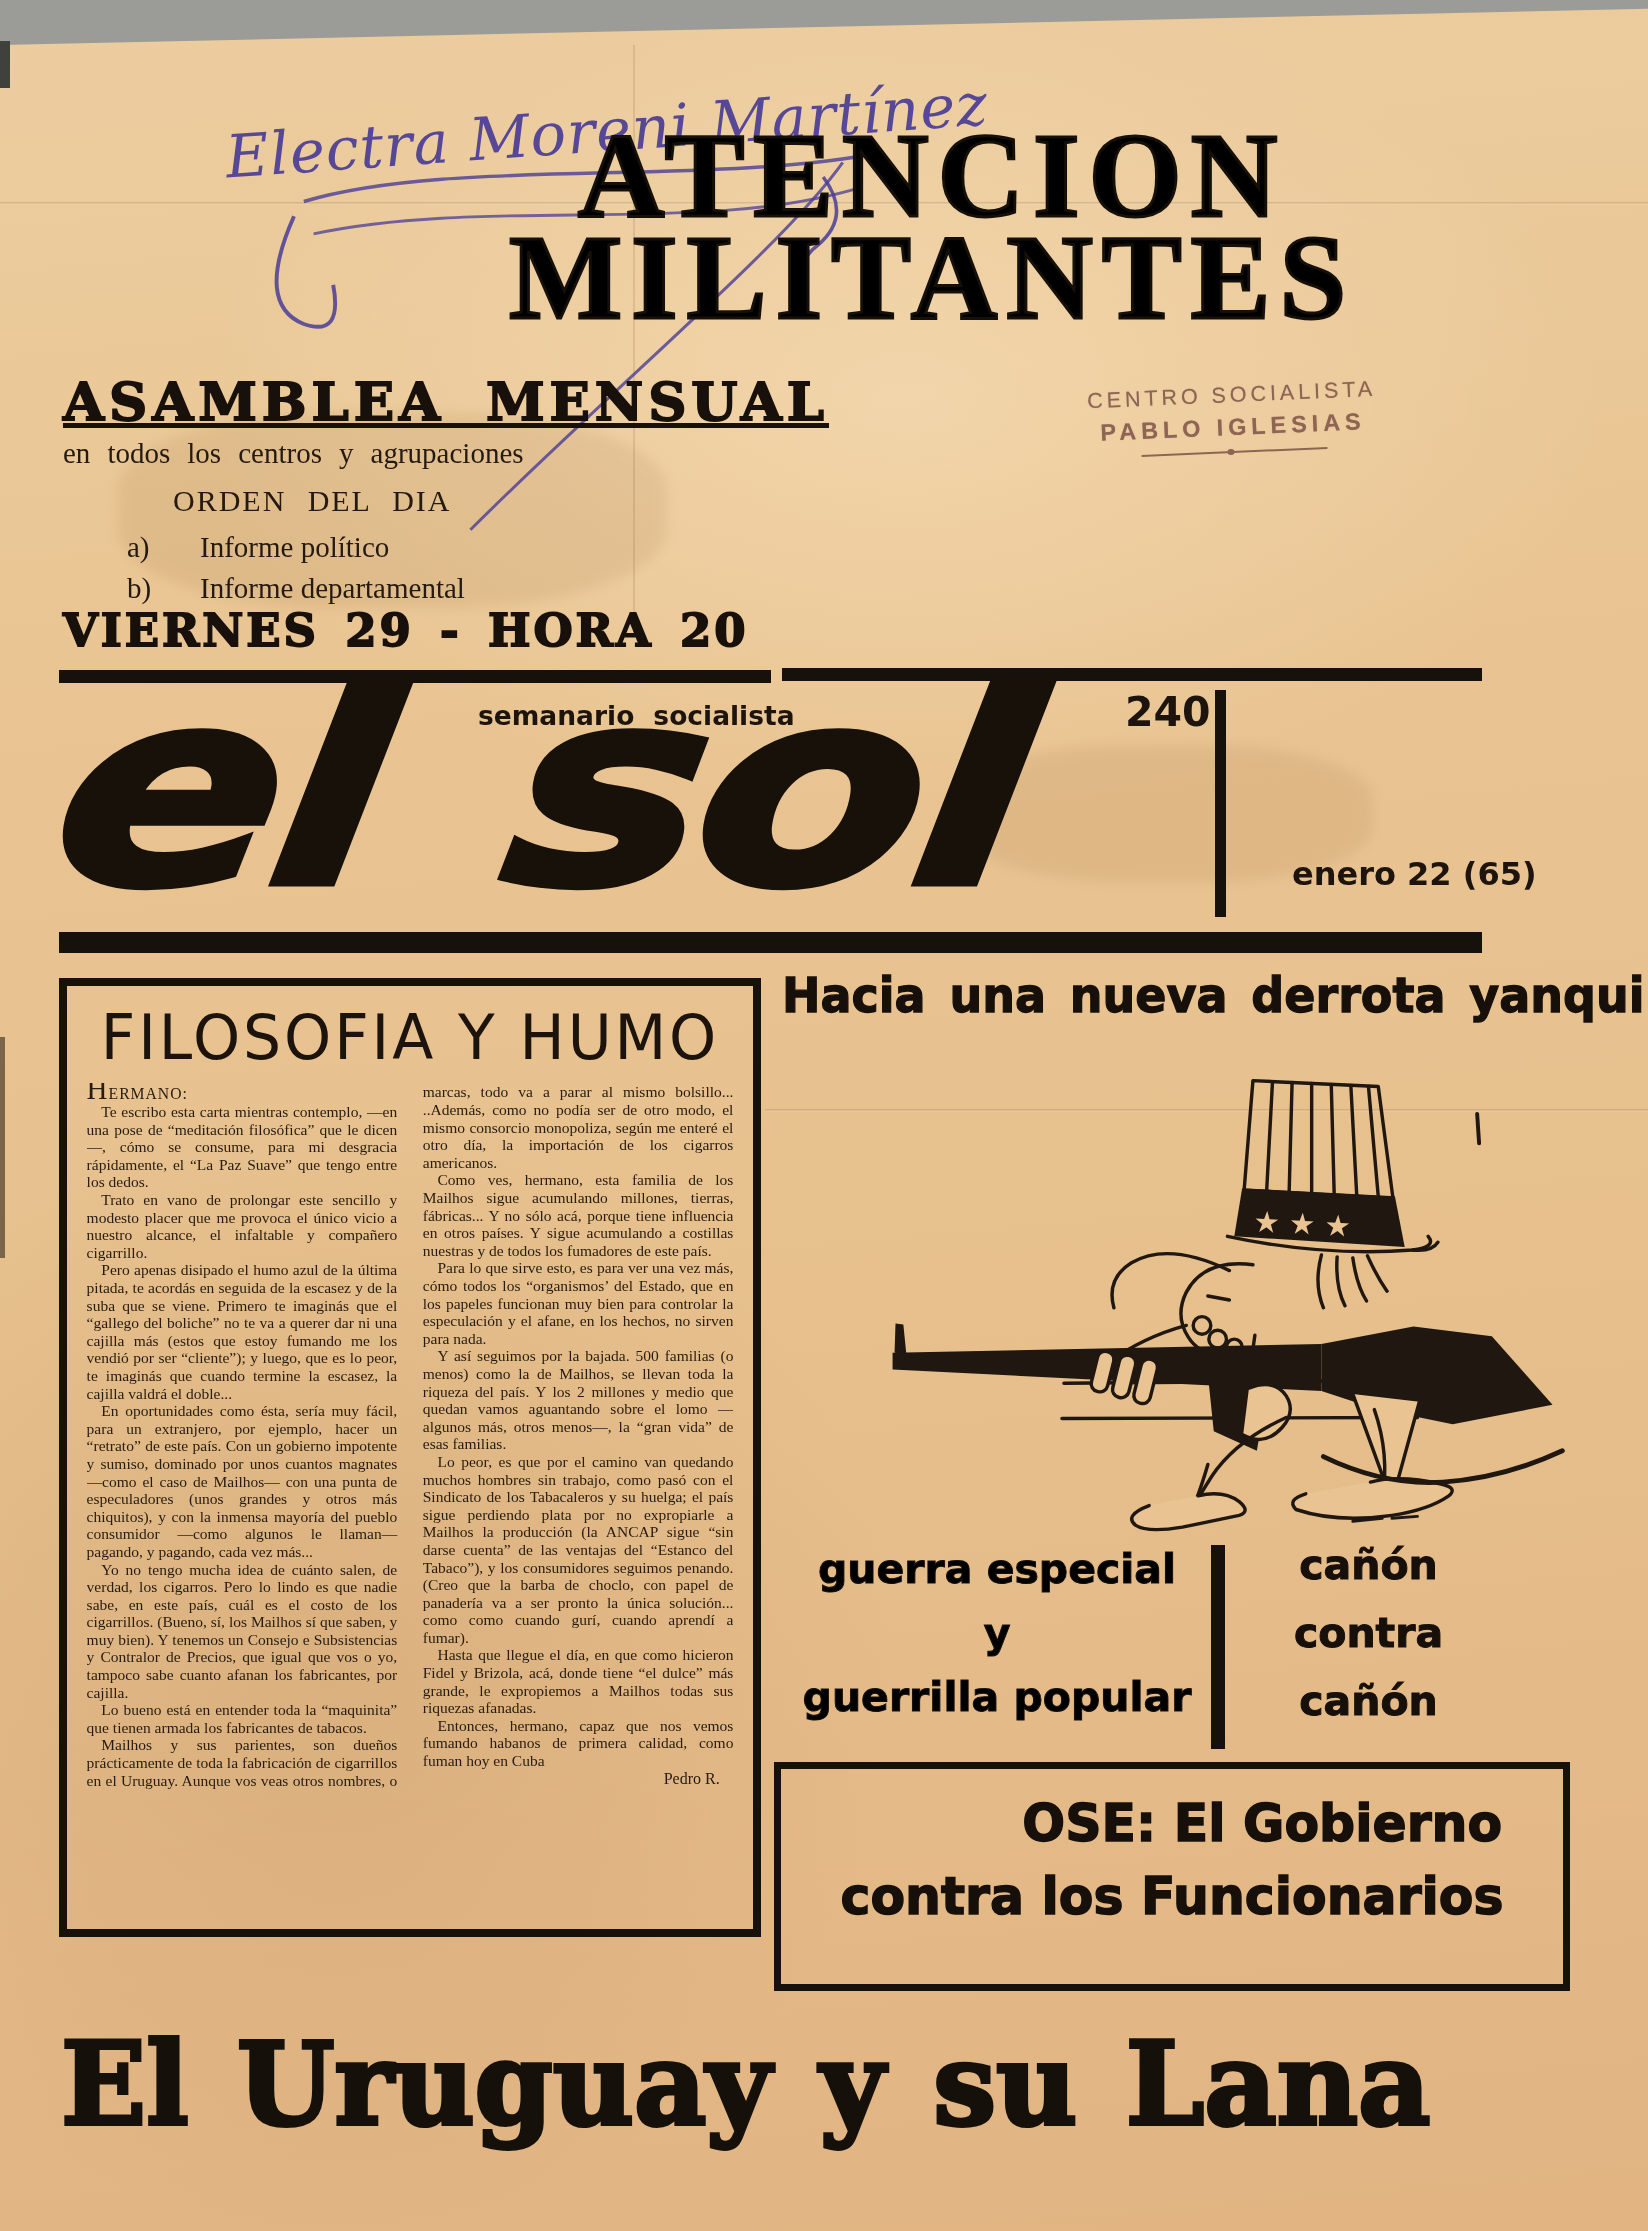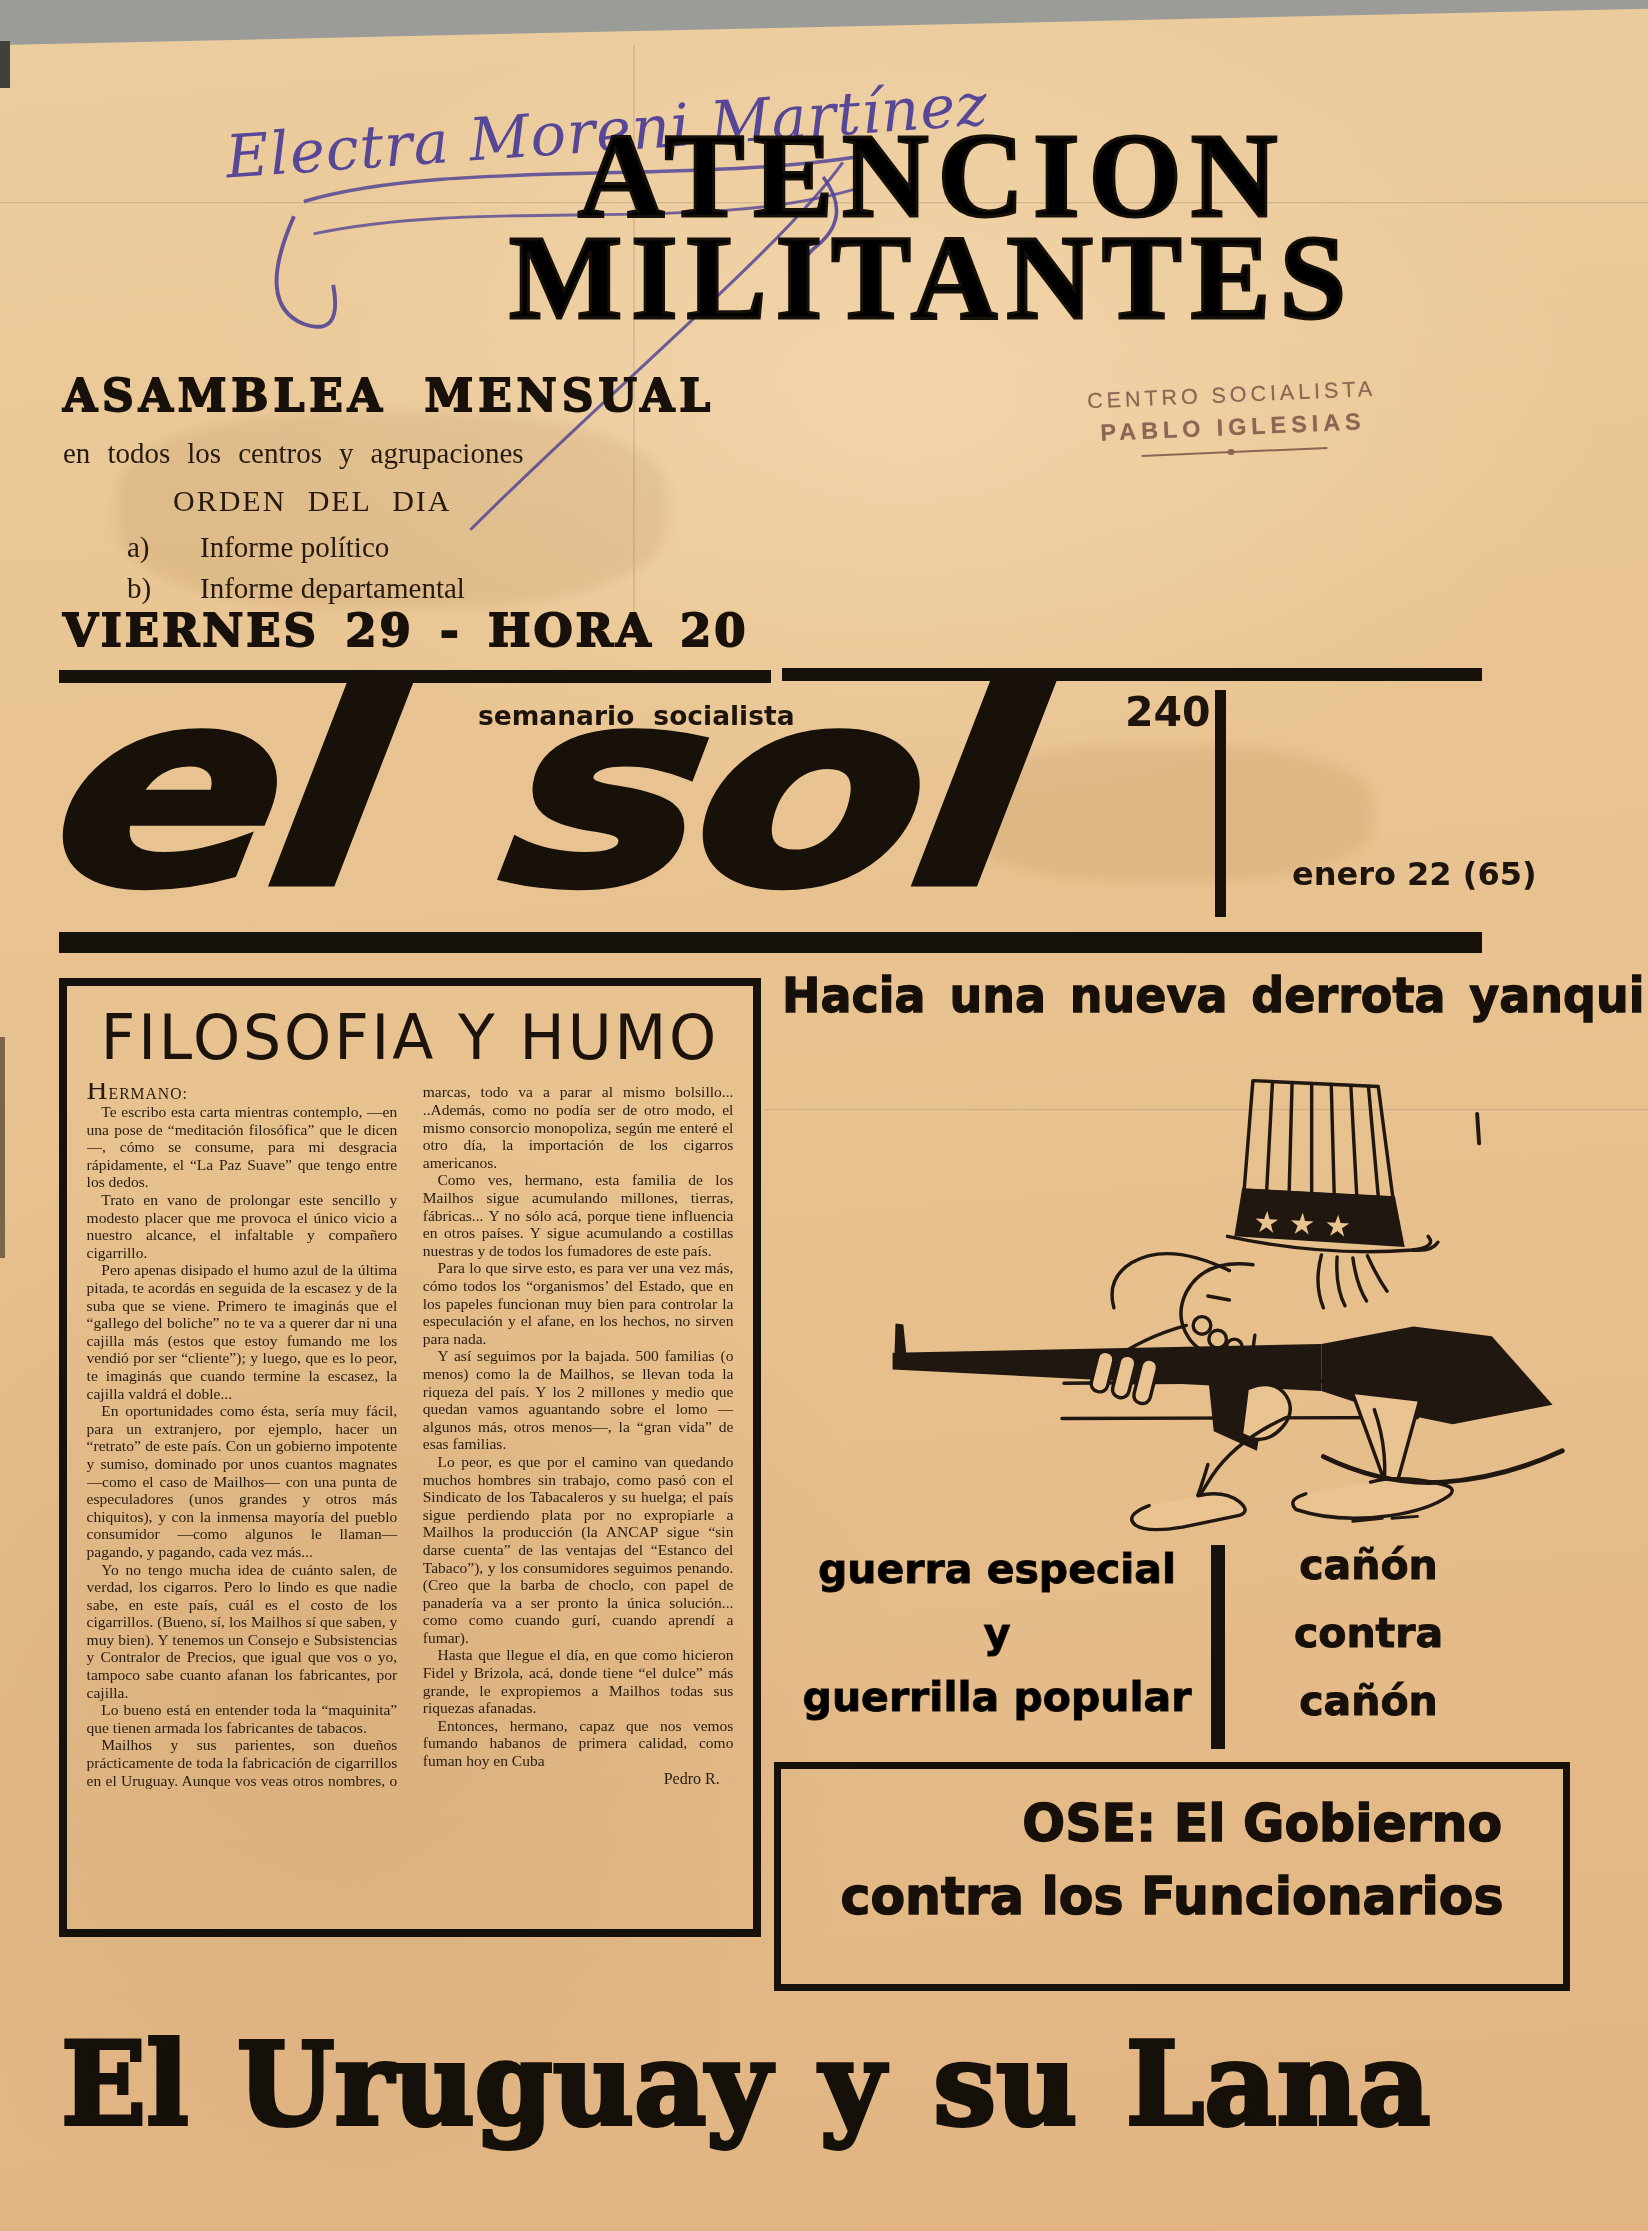--- a/index.html
+++ b/index.html
@@ -38,21 +38,21 @@
   .signature-flourish { position:absolute; left:0; top:0; }
 
   
   .attn {
     position:absolute; right:178px; top:125px; width:1078px;
     text-align:center; font-family:Liberation Serif, serif; font-weight:bold;
     font-size:120px; line-height:102px; letter-spacing:8.8px; color:#000000;
     -webkit-text-stroke:2.9px #16100b;
   }
   
-  .asamblea { position:absolute; left:63px; top:370px; font-size:44px; letter-spacing:4.9px; word-spacing:17.6px; -webkit-text-stroke:1.8px #18110b; }
+  .asamblea { position:absolute; left:63px; top:370px; font-size:53px; letter-spacing:4.9px; word-spacing:17.6px;text-decoration:underline; -webkit-text-stroke:1.8px #18110b; }
   .scope    { position:absolute; left:63px; top:437px; font-size:29px; word-spacing:9.8px; color:#241a10; }
   .orden    { position:absolute; left:173px; top:484px; font-size:30px; letter-spacing:2px; word-spacing:11.8px; color:#241a10; }
   .agenda   { position:absolute; left:127px; top:531px; font-size:29px; color:#241a10; }
   .agenda-item { display:flex; margin-bottom:7.8px; }
   .agenda-label { width:73px; }
   .viernes  { position:absolute; left:63px; top:604px; font-size:45px; letter-spacing:2.9px; word-spacing:7.8px; -webkit-text-stroke:1.8px #18110b; }
 
   
   .stamp {
     position:absolute; left:1061px; top:382px; width:343px; text-align:center;

